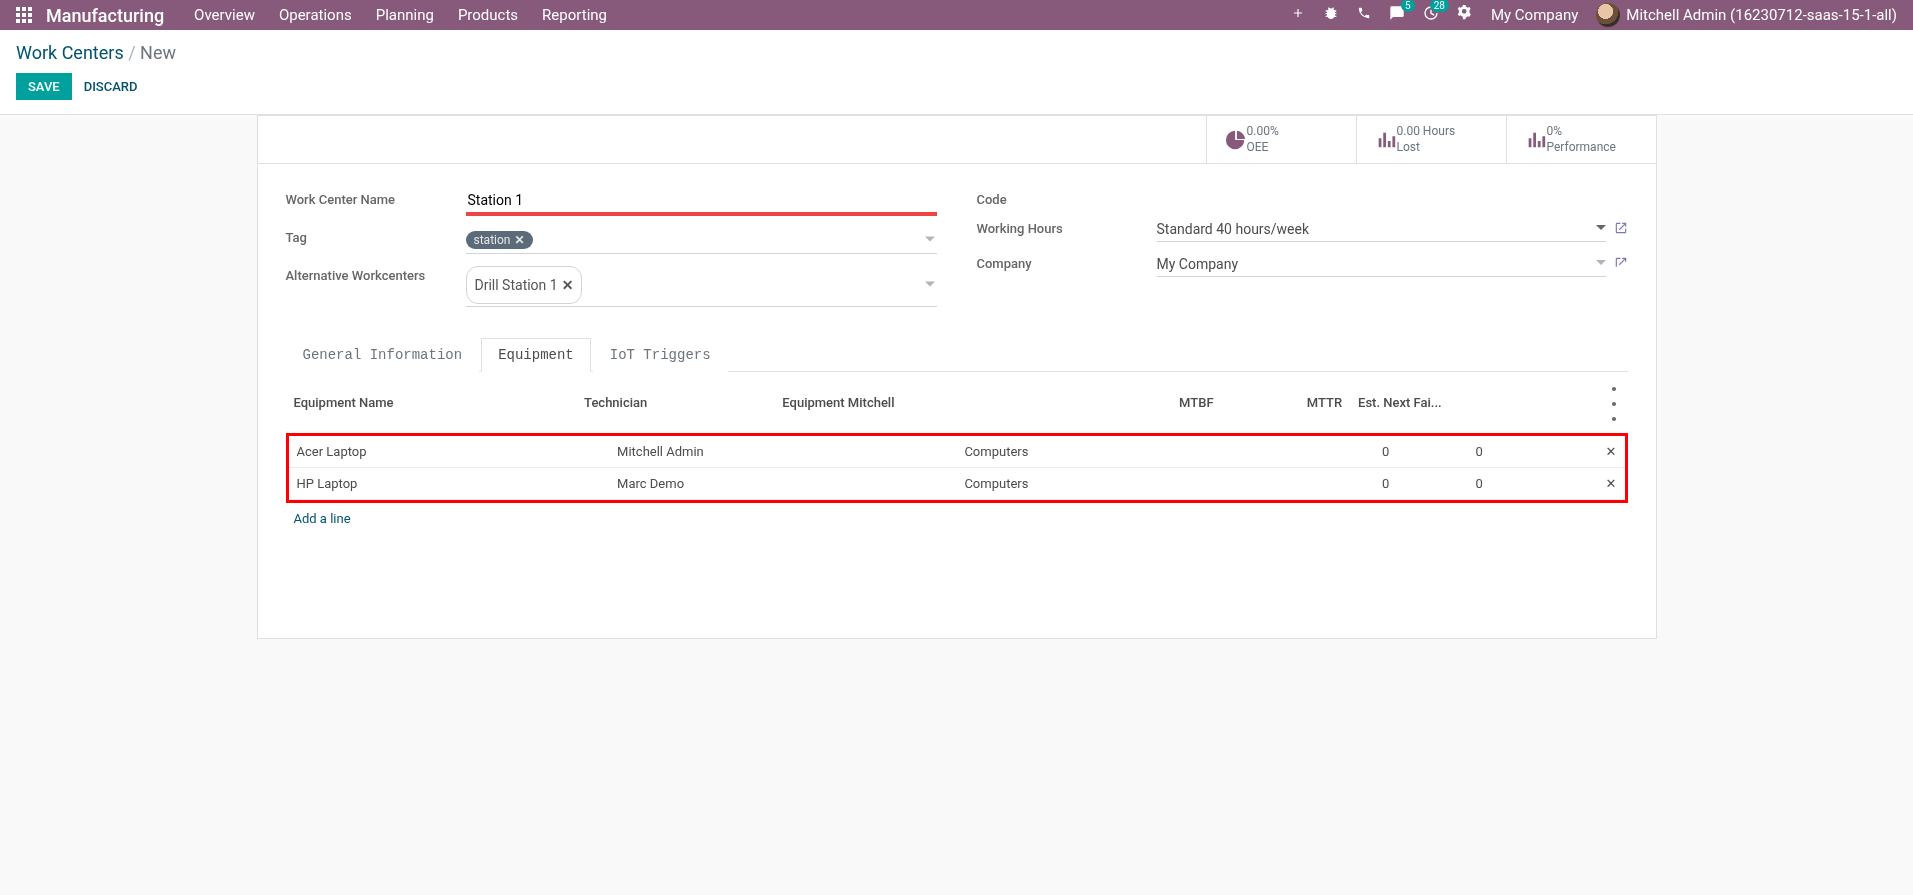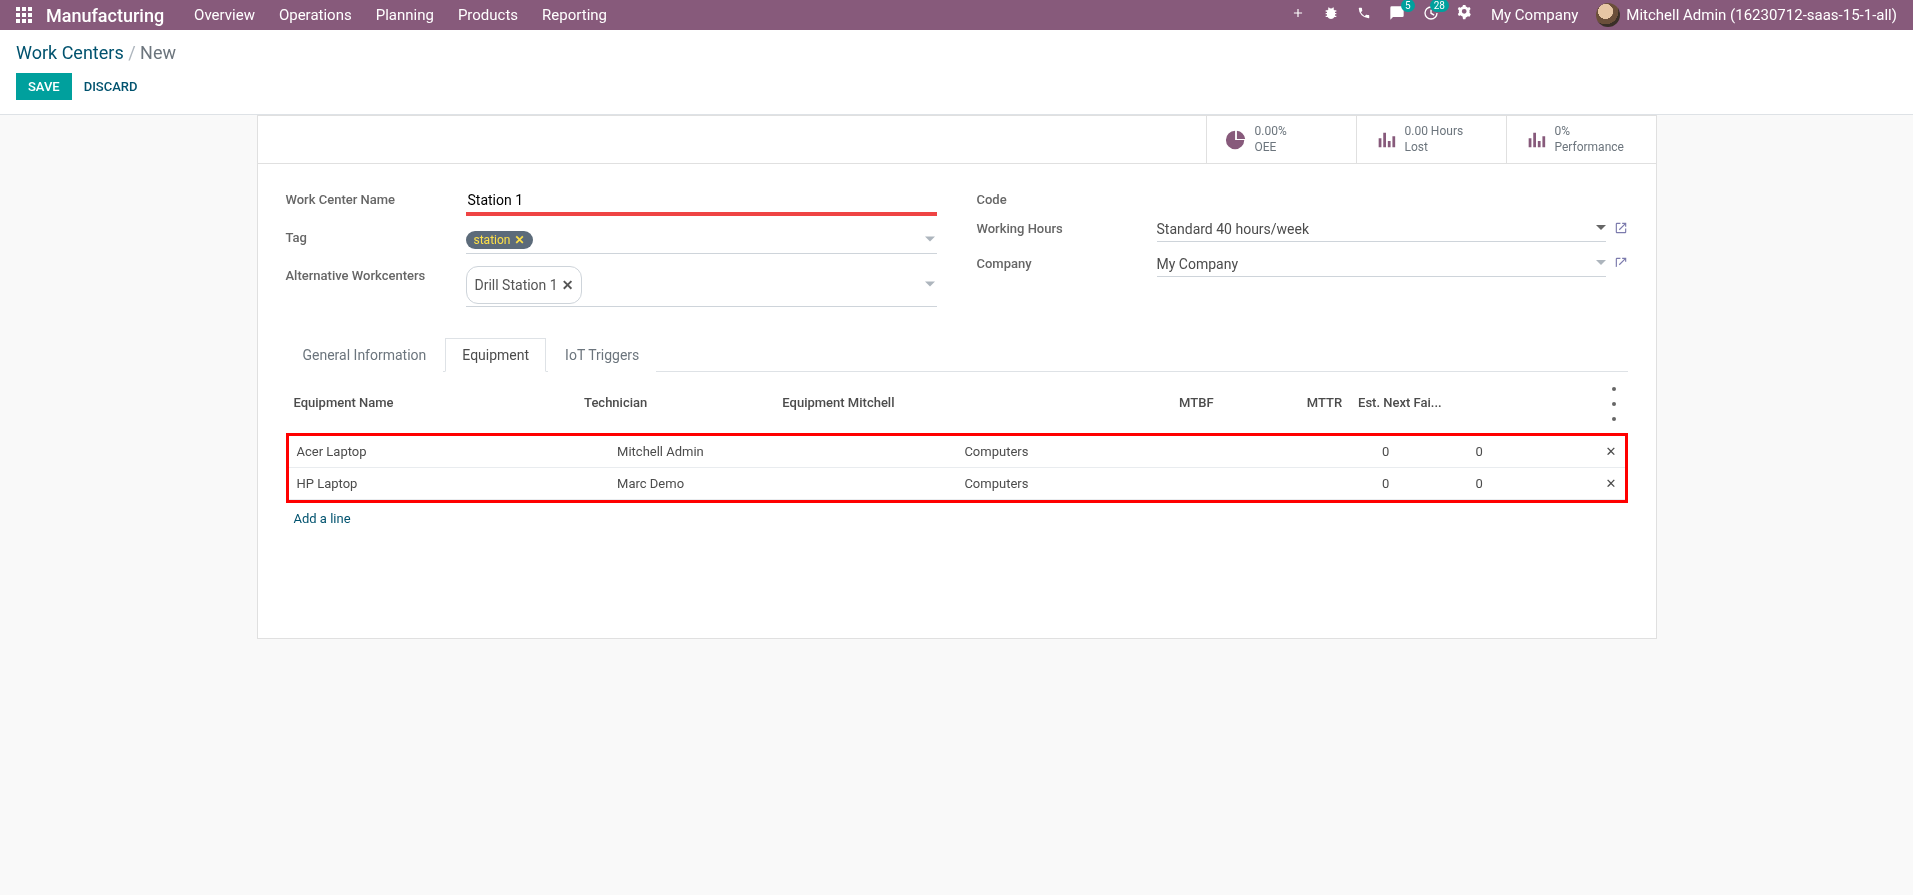--- a/index.html
+++ b/index.html
@@ -27,46 +27,46 @@
 .breadcrumb .sep { color:#adb5bd; }
 .breadcrumb .cur { color:#6c757d; }
 .actions { display:flex; align-items:center; gap:12px; }
 .btn-primary { background:#00a09d; color:white; border:none; padding:6px 12px; font-weight:500; cursor:pointer; font-size:13px; }
 .btn-link { background:none; border:none; color:#00526e; font-weight:500; cursor:pointer; font-size:13px; }
 
 
 .sheetwrap { padding:0 0 24px 0; display:flex; justify-content:center; }
 .sheet { width:1400px; max-width:calc(100% - 32px); background:white; border:1px solid #e0e0e0; margin-top:0; }
 .statbar { display:flex; justify-content:flex-end; border-bottom:1px solid #e0e0e0; }
-.statbtn { border-left:1px solid #e0e0e0; padding:8px 18px; display:flex; align-items:center; gap:8px; cursor:pointer; min-width:150px; }
+.statbtn { border-left:1px solid #e0e0e0; padding:8px 18px; display:flex; align-items:center; gap:0; cursor:pointer; min-width:150px; }
 .statbtn svg { fill:#875a7b; width:22px; height:22px; }
 .statbtn .st-txt { color:#6c757d; font-size:12px; line-height:1.3; }
 .statbtn .st-val { display:block; }
 .sheet-body { padding:24px 28px; }
 .fieldgrid { display:flex; gap:40px; margin-bottom:20px; }
 .fieldcol { flex:1; }
 .fieldrow { display:flex; align-items:flex-start; margin-bottom:10px; }
 .fieldrow label { width:180px; font-weight:500; color:#666; padding-top:4px; }
 .fieldrow .fval { flex:1; position:relative; }
 .fieldrow input[type=text] { width:100%; border:none; border-bottom:4px solid #ef4444; padding:4px 2px; font-size:14px; background:transparent; }
 .m2m { width:100%; border-bottom:1px solid #ced4da; display:flex; align-items:center; gap:4px; padding:2px 0; flex-wrap:wrap; min-height:28px; position:relative; }
 .m2m .drop { position:absolute; right:2px; top:50%; transform:translateY(-50%); cursor:pointer; }
-.tag { background:#6c757d; color:#fde047; border-radius:10px; padding:2px 8px; font-size:12px; display:inline-flex; align-items:center; gap:4px; }
+.tag { background:#6c757d; color:#e5e5e5; border-radius:10px; padding:2px 8px; font-size:12px; display:inline-flex; align-items:center; gap:4px; }
 .tag.station { background:#5c6b7a; }
 .tag .x { cursor:pointer; font-weight:bold; }
 .chip { border:1px solid #ced4da; color:#555; border-radius:12px; padding:10px 8px; font-size:14px; display:inline-flex; align-items:center; gap:4px; background:white; }
 .chip .x { cursor:pointer; font-weight:bold; }
 .m2o { width:100%; border-bottom:1px solid #ced4da; display:flex; align-items:flex-start; padding:4px 0; position:relative; }
 .m2o .val { flex:1; font-size:14px; }
 .m2o .caret { margin-left:4px; cursor:pointer; }
 .extlink { margin-left:8px; color:#7c7bad; cursor:pointer; }
 
 
 .tabs { display:flex; border-bottom:1px solid #dee2e6; margin-top:18px; }
-.tab { padding:8px 16px; cursor:pointer; border:1px solid transparent; border-bottom:none; color:#6c757d; font-size:14px; margin-right:2px; position:relative; top:1px; background:white; }
+.tab { padding:8px 16px; cursor:pointer; border:1px solid transparent; border-bottom:none; color:#6c757d; font-size:14px; margin-right:2px; position:relative; top:1px; background:white;font-family:Liberation Mono, monospace; }
 .tab.active { border-color:#dee2e6; color:#4c4c4c; border-bottom:1px solid white; }
 
 
 .highlight { border:3px solid #ff0000; margin-top:-1px; }
 table.list { width:100%; border-collapse:collapse; }
 table.list th { text-align:left; font-weight:500; font-size:13px; padding:8px 8px; color:#4c4c4c; border-bottom:1px solid #dee2e6; }
 table.list th.num, table.list td.num { text-align:right; }
 table.list td { padding:8px 8px; border-bottom:1px solid #e9ecef; font-size:13px; }
 table.list th.kebab, table.list td.del { width:28px; text-align:center; cursor:pointer; }
 .addline { padding:8px 8px; }

